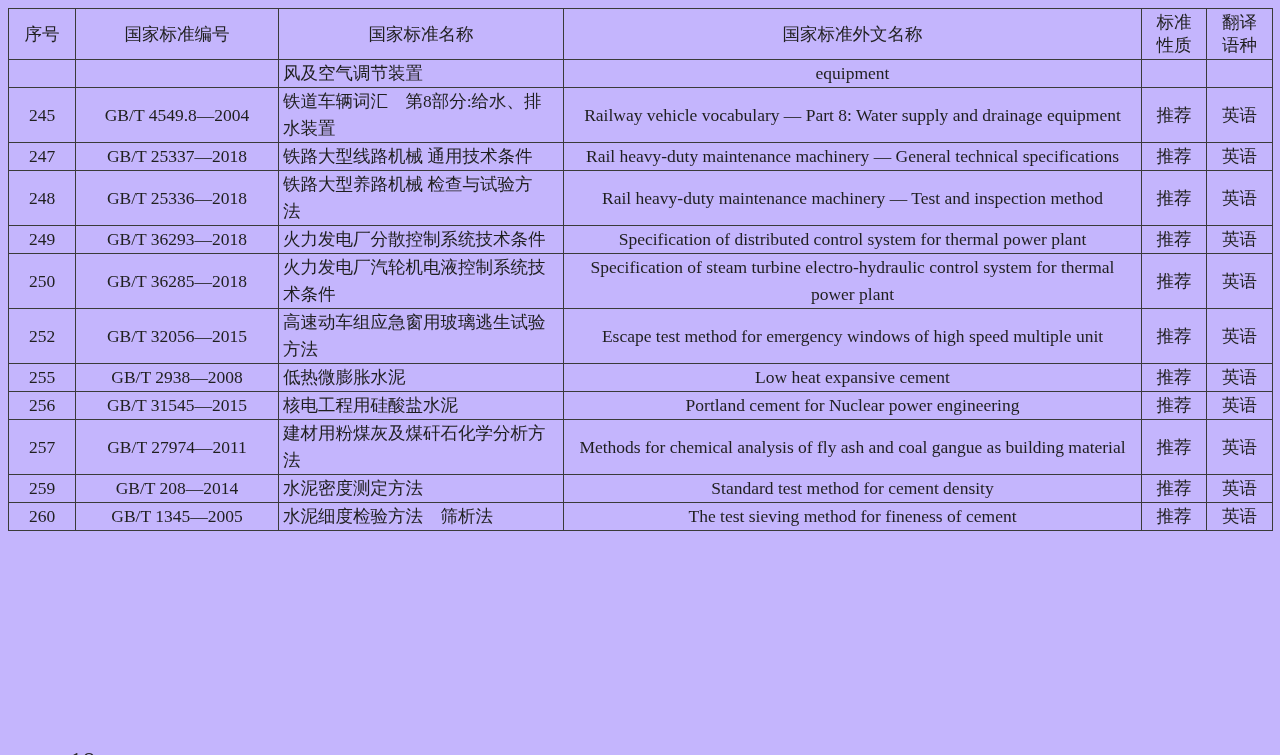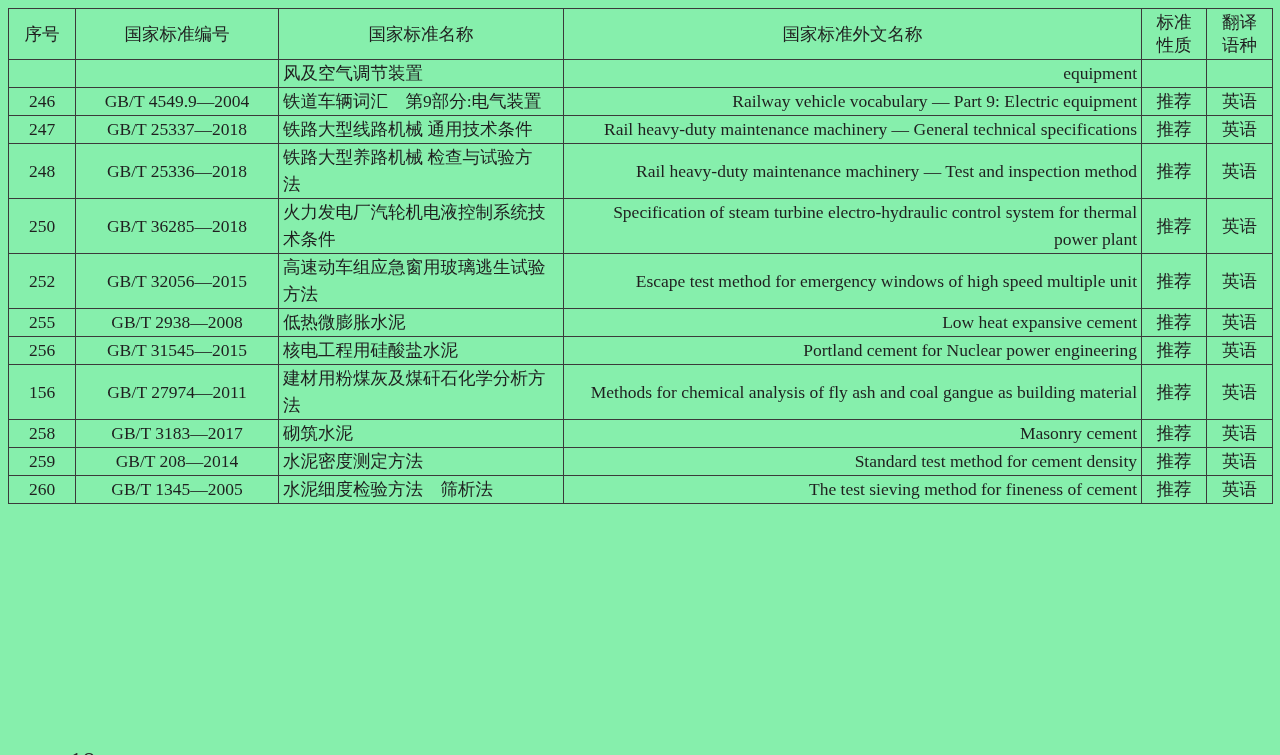--- a/index.html
+++ b/index.html
@@ -6,21 +6,21 @@
     margin: 0;
     padding: 0;
     background: #fdfdfd;
     font-family: "Liberation Serif", "DejaVu Serif", serif;
     color: #1f1f1f;
   }
   .page {
     position: relative;
     width: 1280px;
     height: 755px;
-    background: #86efac;
+    background: #c4b5fd;
     overflow: hidden;
   }
   table.standards {
     position: absolute;
     left: 8px;
     top: 8px;
     width: 1264px;
     border-collapse: collapse;
     table-layout: fixed;
   }
@@ -46,21 +46,21 @@
   }
   tr.data-row { height: 28px; }
   td.cell-center { text-align: center; }
   td.cell-name-cn {
     text-align: left;
     white-space: pre-line;
     padding-left: 7px;
     padding-right: 3px;
   }
   td.cell-name-en {
-    text-align: right;
+    text-align: center;
     white-space: pre-line;
   }
   .page-number {
     position: absolute;
     left: 26px;
     top: 722px;
     font-size: 24px;
     letter-spacing: 1px;
     word-spacing: 12px;
     color: #2a2a2a;
@@ -96,49 +96,58 @@
     <tbody>
     <tr class="data-row">
       <td class="cell-center"></td>
       <td class="cell-center"></td>
       <td class="cell-name-cn">风及空气调节装置</td>
       <td class="cell-name-en">equipment</td>
       <td class="cell-center"></td>
       <td class="cell-center"></td>
     </tr>
 
-
-    <tr class="data-row">
-      <td class="cell-center">246</td>
-      <td class="cell-center">GB/T 4549.9—2004</td>
-      <td class="cell-name-cn">铁道车辆词汇　第9部分:电气装置</td>
-      <td class="cell-name-en">Railway vehicle vocabulary — Part 9: Electric equipment</td>
-      <td class="cell-center">推荐</td>
-      <td class="cell-center">英语</td>
-    </tr>
+    <tr class="data-row">
+      <td class="cell-center">245</td>
+      <td class="cell-center">GB/T 4549.8—2004</td>
+      <td class="cell-name-cn">铁道车辆词汇　第8部分:给水、排
+水装置</td>
+      <td class="cell-name-en">Railway vehicle vocabulary — Part 8: Water supply and drainage equipment</td>
+      <td class="cell-center">推荐</td>
+      <td class="cell-center">英语</td>
+    </tr>
+
 
     <tr class="data-row">
       <td class="cell-center">247</td>
       <td class="cell-center">GB/T 25337—2018</td>
       <td class="cell-name-cn">铁路大型线路机械 通用技术条件</td>
       <td class="cell-name-en">Rail heavy-duty maintenance machinery — General technical specifications</td>
       <td class="cell-center">推荐</td>
       <td class="cell-center">英语</td>
     </tr>
 
     <tr class="data-row">
       <td class="cell-center">248</td>
       <td class="cell-center">GB/T 25336—2018</td>
       <td class="cell-name-cn">铁路大型养路机械 检查与试验方
 法</td>
       <td class="cell-name-en">Rail heavy-duty maintenance machinery — Test and inspection method</td>
       <td class="cell-center">推荐</td>
       <td class="cell-center">英语</td>
     </tr>
 
+    <tr class="data-row">
+      <td class="cell-center">249</td>
+      <td class="cell-center">GB/T 36293—2018</td>
+      <td class="cell-name-cn">火力发电厂分散控制系统技术条件</td>
+      <td class="cell-name-en">Specification of distributed control system for thermal power plant</td>
+      <td class="cell-center">推荐</td>
+      <td class="cell-center">英语</td>
+    </tr>
 
     <tr class="data-row">
       <td class="cell-center">250</td>
       <td class="cell-center">GB/T 36285—2018</td>
       <td class="cell-name-cn">火力发电厂汽轮机电液控制系统技
 术条件</td>
       <td class="cell-name-en">Specification of steam turbine electro-hydraulic control system for thermal
 power plant</td>
       <td class="cell-center">推荐</td>
       <td class="cell-center">英语</td>
@@ -169,37 +178,29 @@
     <tr class="data-row">
       <td class="cell-center">256</td>
       <td class="cell-center">GB/T 31545—2015</td>
       <td class="cell-name-cn">核电工程用硅酸盐水泥</td>
       <td class="cell-name-en">Portland cement for Nuclear power engineering</td>
       <td class="cell-center">推荐</td>
       <td class="cell-center">英语</td>
     </tr>
 
     <tr class="data-row">
-      <td class="cell-center">156</td>
+      <td class="cell-center">257</td>
       <td class="cell-center">GB/T 27974—2011</td>
       <td class="cell-name-cn">建材用粉煤灰及煤矸石化学分析方
 法</td>
       <td class="cell-name-en">Methods for chemical analysis of fly ash and coal gangue as building material</td>
       <td class="cell-center">推荐</td>
       <td class="cell-center">英语</td>
     </tr>
 
-    <tr class="data-row">
-      <td class="cell-center">258</td>
-      <td class="cell-center">GB/T 3183—2017</td>
-      <td class="cell-name-cn">砌筑水泥</td>
-      <td class="cell-name-en">Masonry cement</td>
-      <td class="cell-center">推荐</td>
-      <td class="cell-center">英语</td>
-    </tr>
 
     <tr class="data-row">
       <td class="cell-center">259</td>
       <td class="cell-center">GB/T 208—2014</td>
       <td class="cell-name-cn">水泥密度测定方法</td>
       <td class="cell-name-en">Standard test method for cement density</td>
       <td class="cell-center">推荐</td>
       <td class="cell-center">英语</td>
     </tr>
 

